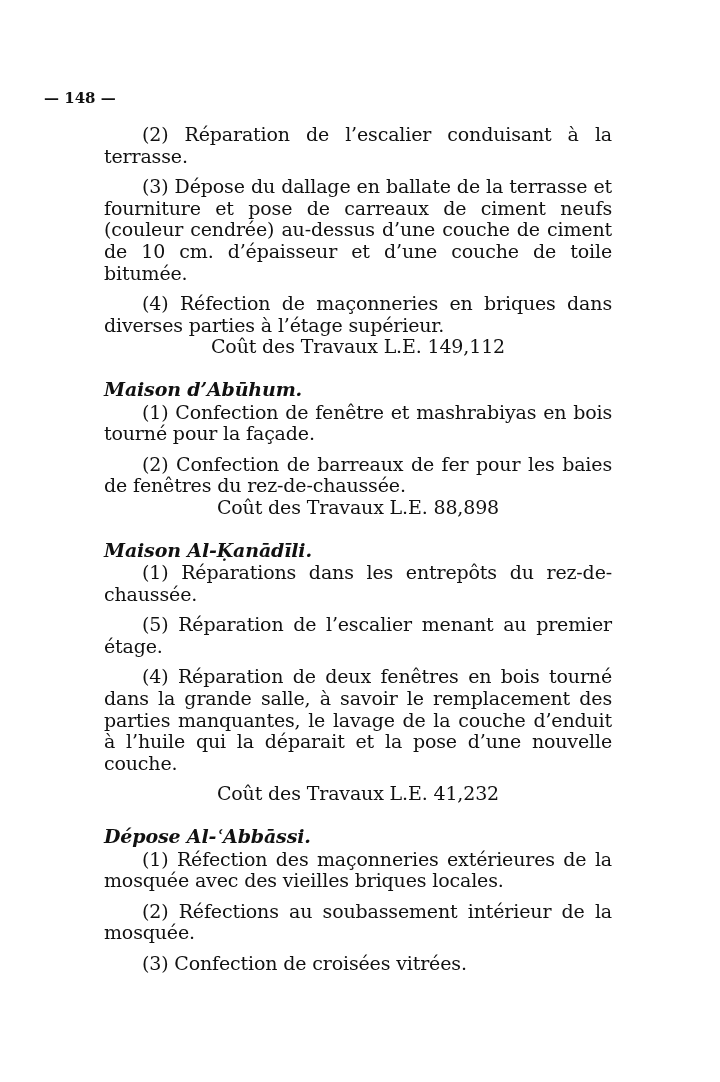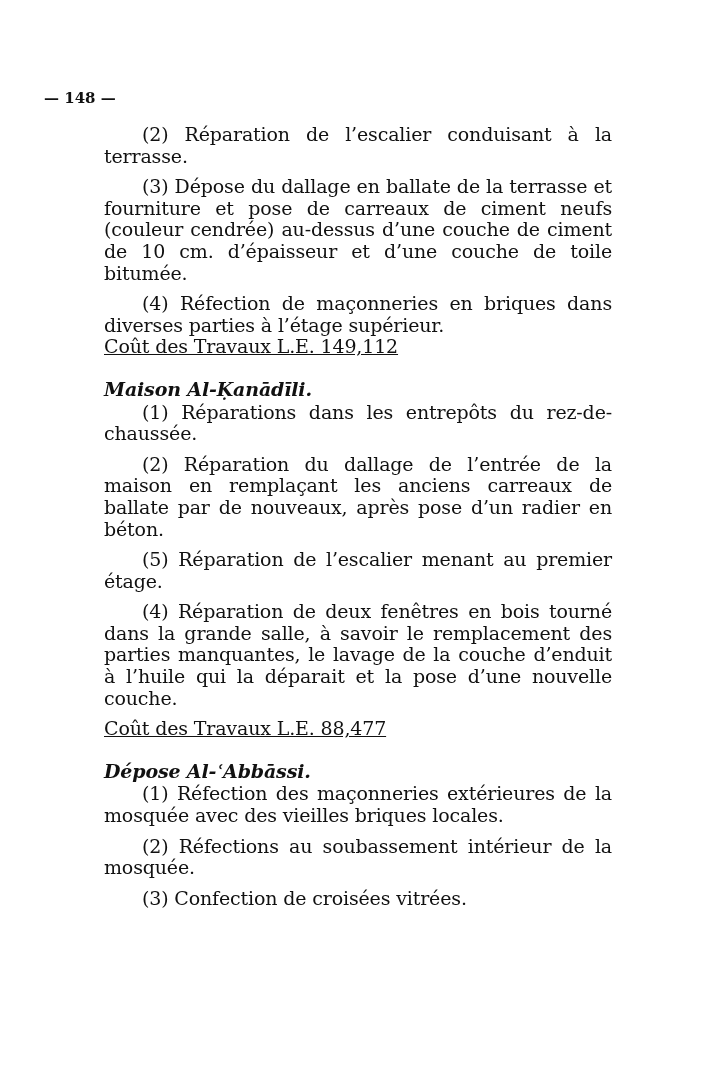--- a/index.html
+++ b/index.html
@@ -11,45 +11,50 @@
   .page-number {
     position: absolute; top: 89px; left: 0; width: 720px; text-align: left;
     font-weight: bold; font-size: 15px; padding-left: 44px;
   }
   .col {
     position: absolute; left: 104px; width: 508px; top: 124px;
     font-size: 19px; line-height: 21.6px; letter-spacing: -0.15px;
   }
   .para { text-align: justify; text-indent: 38px; margin: 0 0 9px 0; }
   .para.tight { margin-bottom: 0; }
-  .cost { text-align: left; margin: 0 0 21px 0; text-decoration: underline; }
+  .cost { text-align: center; margin: 0 0 21px 0; }
   .heading { font-style: italic; font-weight: bold; margin: 0 0 1px 0; }
 </style>
 </head>
 <body>
 
 <div class="page-number">— 148 —</div>
 
 <div class="col">
 
   <div>
     <p class="para">(2) Réparation de l’escalier conduisant à la terrasse.</p>
     <p class="para">(3) Dépose du dallage en ballate de la terrasse et fourniture et pose de carreaux de ciment neufs (couleur cendrée) au-dessus d’une couche de ciment de 10 cm. d’épaisseur et d’une couche de toile bitumée.</p>
     <p class="para tight">(4) Réfection de maçonneries en briques dans diverses parties à l’étage supérieur.</p>
     <div class="cost">Coût des Travaux L.E. 149,112</div>
   </div>
 
+  <div>
+    <div class="heading">Maison d’Abūhum.</div>
+    <p class="para">(1) Confection de fenêtre et mashrabiyas en bois tourné pour la façade.</p>
+    <p class="para tight">(2) Confection de barreaux de fer pour les baies de fenêtres du rez-de-chaussée.</p>
+    <div class="cost">Coût des Travaux L.E. 88,898</div>
+  </div>
 
   <div>
     <div class="heading">Maison Al-Ḳanādīli.</div>
     <p class="para">(1) Réparations dans les entrepôts du rez-de-chaussée.</p>
-    <p class="para">(2) Réparation du dallage de l’entrée de la maison en remplaçant les anciens carreaux de ballate par de nouveaux, après pose d’un radier en béton.</p>
     <p class="para">(5) Réparation de l’escalier menant au premier étage.</p>
     <p class="para">(4) Réparation de deux fenêtres en bois tourné dans la grande salle, à savoir le remplacement des parties manquantes, le lavage de la couche d’enduit à l’huile qui la déparait et la pose d’une nouvelle couche.</p>
-    <div class="cost">Coût des Travaux L.E. 88,477</div>
+    <div class="cost">Coût des Travaux L.E. 41,232</div>
   </div>
 
   <div>
     <div class="heading">Dépose Al-ʿAbbāssi.</div>
     <p class="para">(1) Réfection des maçonneries extérieures de la mosquée avec des vieilles briques locales.</p>
     <p class="para">(2) Réfections au soubassement intérieur de la mosquée.</p>
     <p class="para">(3) Confection de croisées vitrées.</p>
   </div>
 
 </div>

